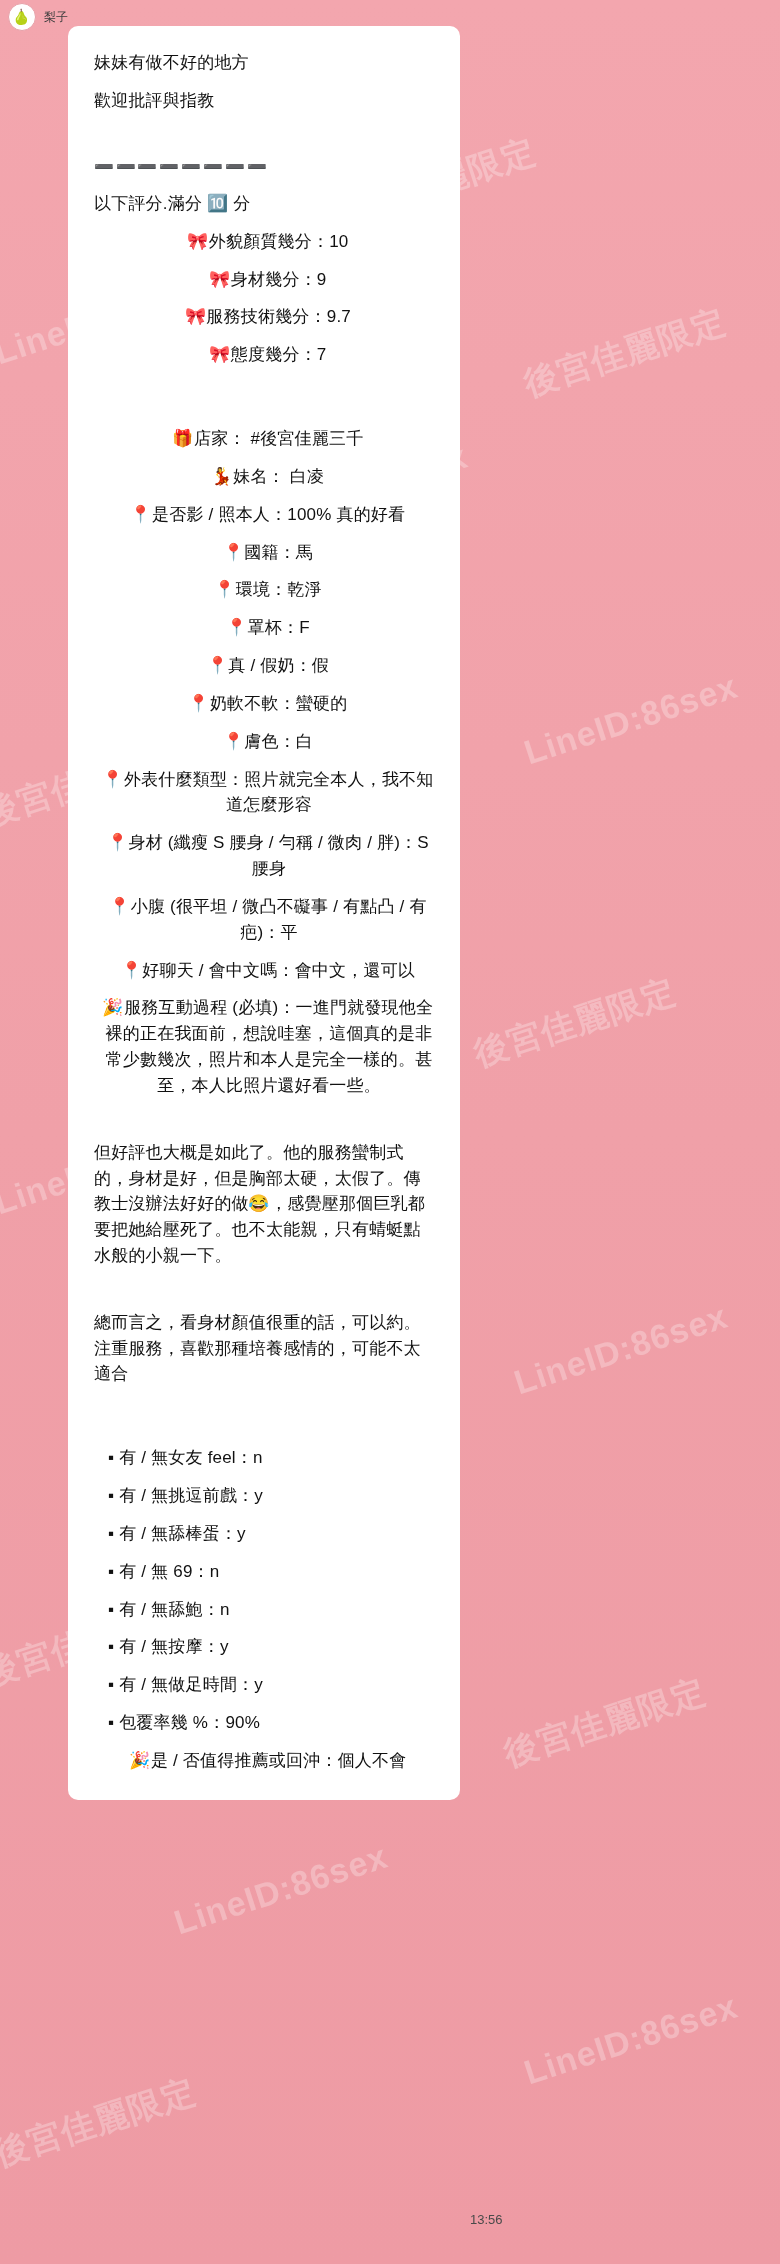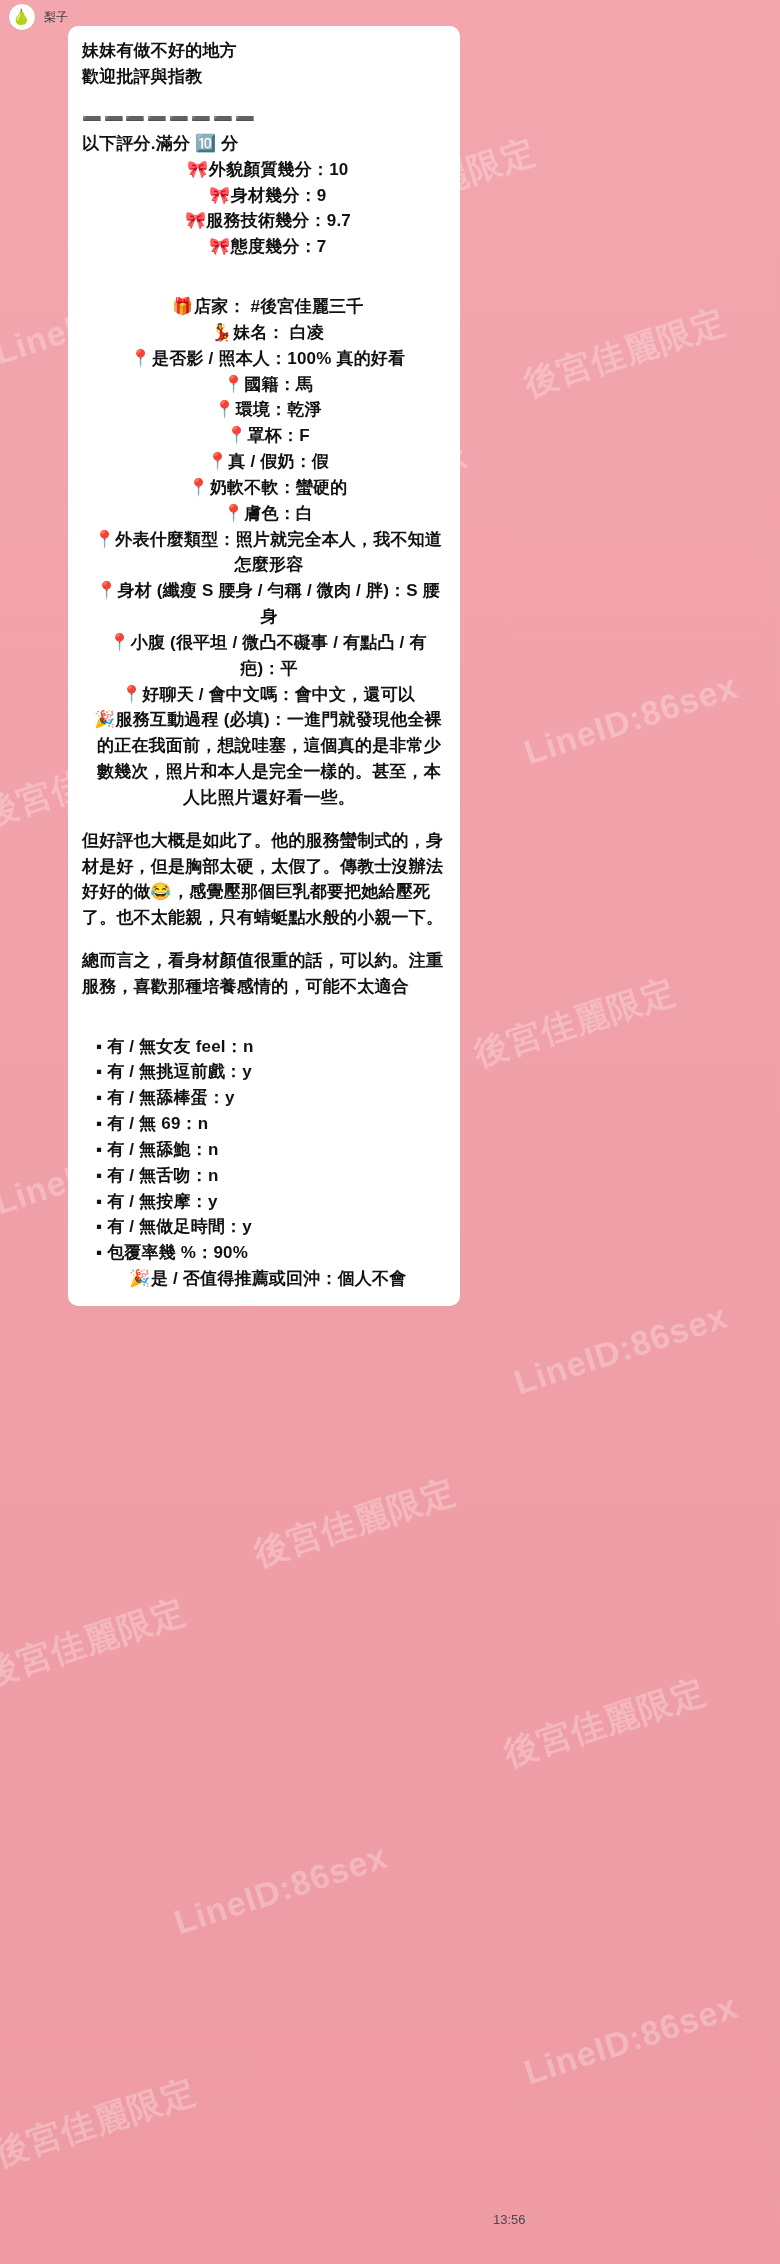--- a/index.html
+++ b/index.html
@@ -72,24 +72,23 @@
     border-radius: 10px;
     padding: 12px 14px 14px 14px;
     box-sizing: border-box;
     font-size: 17px;
     line-height: 1.52;
     color: #111111;
     z-index: 3;
     letter-spacing: 0.2px;
   }
   .bubble p {
-    margin: 0;
+    margin: 12px;
     white-space: pre-wrap;
     word-break: break-word;
-    font-weight: bold;
   }
   .blank {
     height: 17px;
   }
   .rule {
     font-size: 16px;
     letter-spacing: 2px;
     margin: 2px 0 2px 0;
   }
   .list-line {
@@ -105,21 +104,20 @@
   }
 
   
   .timestamp {
     position: absolute;
     left: 470px;
     top: 2212px;
     font-size: 13px;
     color: #4a4a4a;
     z-index: 4;
-    margin-left: 23px;
   }
 </style>
 </head>
 <body>
 
 <div id="app">
 
   <div>
     <div class="watermark" style="left:-10px; top:300px;">LineID:86sex</div>
     <div class="watermark" style="left:330px; top:160px;">後宮佳麗限定</div>
@@ -177,21 +175,20 @@
     <div class="blank"></div>
     <p class="line">總而言之，看身材顏值很重的話，可以約。注重服務，喜歡那種培養感情的，可能不太適合</p>
     <div class="blank"></div>
     <div class="blank"></div>
 
     <p class="line checkline">▪ 有 / 無女友 feel：n</p>
     <p class="line checkline">▪ 有 / 無挑逗前戲：y</p>
     <p class="line checkline">▪ 有 / 無舔棒蛋：y</p>
     <p class="line checkline">▪ 有 / 無 69：n</p>
     <p class="line checkline">▪ 有 / 無舔鮑：n</p>
-    <p class="line checkline">▪ 有 / 無舌吻：n</p>
     <p class="line checkline">▪ 有 / 無按摩：y</p>
     <p class="line checkline">▪ 有 / 無做足時間：y</p>
     <p class="line checkline">▪ 包覆率幾 %：90%</p>
     <p class="line list-line">🎉是 / 否值得推薦或回沖：個人不會</p>
   </div>
 
   <div class="timestamp">13:56</div>
 
 </div>
 

